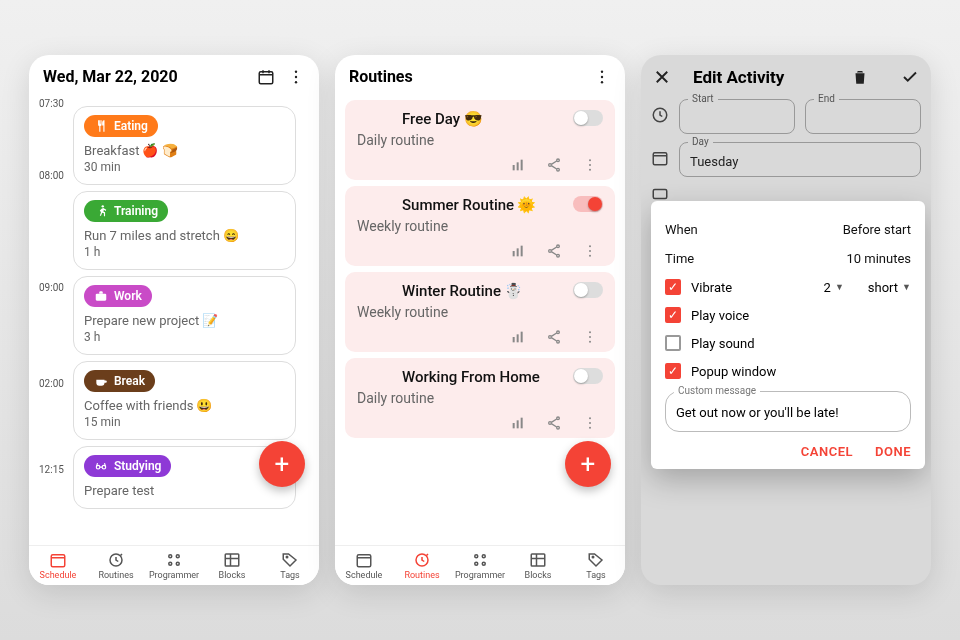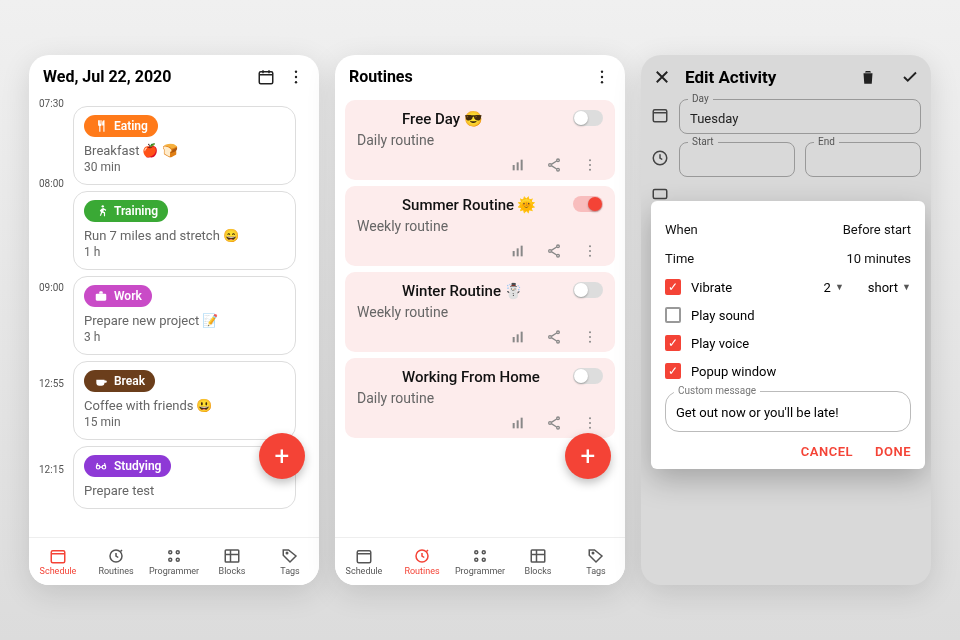--- a/index.html
+++ b/index.html
@@ -37,26 +37,26 @@
   .routine-head { display:flex; align-items:flex-start; justify-content:space-between; }
   .switch { width:30px; height:16px; background:#ddd; border-radius:10px; position:relative; }
   .switch::after { content:""; position:absolute; width:14px; height:14px; background:#fff; border-radius:50%; top:1px; left:1px; box-shadow:0 1px 2px rgba(0,0,0,.3);}
   .switch.on { background:#f8bdbd; }
   .switch.on::after { left:15px; background:#f44336;}
   .routine-actions { display:flex; justify-content:flex-end; gap:18px; margin-top:8px; padding-right:4px;}
   .routine-actions .icon { color:#888; }
   
   .fab { position:absolute; right:14px; bottom:58px; width:46px; height:46px; border-radius:50%; background:#f44336; color:#fff; display:flex; align-items:center; justify-content:center; font-size:26px; box-shadow:0 4px 10px rgba(0,0,0,.25);}
   
-  .bottomnav { height:48px; border-top:1px solid #eee; display:flex; background:#fff; }
+  .bottomnav { height:40px; border-top:1px solid #eee; display:flex; background:#fff; }
   .nav-item { flex:1; display:flex; flex-direction:column; align-items:center; justify-content:center; gap:1px; color:#555; font-size:9px;}
   .nav-item.active { color:#f44336; }
   .nav-item .icon { width:18px; height:18px; }
   
-  .ea-appbar { display:flex; align-items:center; padding:12px 12px; gap:14px; }
+  .ea-appbar { display:flex; align-items:center; padding:12px 12px; gap:22px; }
   .ea-appbar h1 { font-size:17px; font-weight:700; flex:1; }
   .ea-body { padding:0 10px; position:relative; }
   .ea-row { display:flex; align-items:center; gap:10px; margin-bottom:8px; }
   .ea-field { flex:1; border:1px solid #999; border-radius:8px; padding:8px 10px 6px; position:relative; background:transparent; }
   .ea-field .label { position:absolute; top:-7px; left:8px; background:#d9d9d9; padding:0 4px; font-size:10px; color:#555; }
   .ea-field .value { font-size:13px; color:#222; }
   .ea-icon { width:18px; color:#444; }
   .pill { border:1px solid #999; border-radius:18px; padding:5px 10px; font-size:12px; display:inline-flex; align-items:center; gap:6px; margin-left:26px; color:#333;}
   .pill .close { width:16px; height:16px; background:#555; border-radius:50%; color:#fff; display:inline-flex; align-items:center; justify-content:center; font-size:11px;}
   
@@ -75,41 +75,41 @@
   .spacer { flex:1; }
   .dd { display:inline-flex; align-items:center; gap:4px; font-size:13px; margin-left:14px;}
   .dd .tri { font-size:9px; color:#555;}
   .bell-area { position:absolute; left:10px; bottom:20px; display:flex; flex-direction:column; gap:8px; width:calc(100% - 20px); }
 </style>
 </head>
 <body>
 
 <div class="phone">
   <div class="appbar">
-    <h1>Wed, Jul 22, 2020</h1>
+    <h1>Wed, Mar 22, 2020</h1>
     <span class="icon">
       <svg viewBox="0 0 24 24" width="18" height="18" fill="none" stroke="#222" stroke-width="2">
           <rect x="3" y="5" width="18" height="16" rx="2"></rect>
           <path d="M3 9h18M8 3v4M16 3v4"></path>
         </svg>
     </span>
     <span class="icon">
       <svg viewBox="0 0 24 24" width="18" height="18" fill="#222">
           <circle cx="12" cy="5" r="1.6"></circle>
           <circle cx="12" cy="12" r="1.6"></circle>
           <circle cx="12" cy="19" r="1.6"></circle>
         </svg>
     </span>
   </div>
   <div class="body">
     <div class="timecol">
       <div style="top:4px">07:30</div>
-      <div style="top:84px">08:00</div>
+      <div style="top:76px">08:00</div>
       <div style="top:188px">09:00</div>
-      <div style="top:284px">12:55</div>
+      <div style="top:284px">02:00</div>
       <div style="top:370px">12:15</div>
     </div>
     <div class="sched-list" style="top:12px">
       <div class="sched-card">
         <span class="chip" style="background:#ff7a1a">
           <span class="chip-icon"><svg viewBox="0 0 24 24" width="14" height="14" fill="#fff">
                 <path d="M7 2v8a2 2 0 002 2v10h2V12a2 2 0 002-2V2h-2v6h-1V2h-2v6H9V2H7zm10 0c-1.7 0-3 2-3 5v4h2v11h2V2z"></path>
               </svg></span>
           <span>Eating</span>
         </span>
@@ -425,40 +425,40 @@
       </span>
     <span class="icon" style="margin-left:10px">
         <svg viewBox="0 0 24 24" width="20" height="20" stroke="#222" stroke-width="2.5" fill="none">
           <path d="M4 12l5 5L20 6"></path>
         </svg>
       </span>
   </div>
   <div class="ea-body">
     <div class="ea-row">
       <span class="ea-icon"><svg viewBox="0 0 24 24" width="18" height="18" fill="none" stroke="#444" stroke-width="2">
+            <circle cx="12" cy="12" r="9"></circle>
+            <path d="M12 7v5l3 2"></path>
+          </svg></span>
+      <div class="ea-field" style="flex:1">
+        <span class="label">Start</span>
+        <span class="value">&nbsp;</span>
+      </div>
+      <div class="ea-field" style="flex:1">
+        <span class="label">End</span>
+        <span class="value">&nbsp;</span>
+      </div>
+    </div>
+    <div class="ea-row">
+      <span class="ea-icon"><svg viewBox="0 0 24 24" width="18" height="18" fill="none" stroke="#444" stroke-width="2">
             <rect x="3" y="5" width="18" height="16" rx="2"></rect>
             <path d="M3 9h18"></path>
           </svg></span>
       <div class="ea-field">
         <span class="label">Day</span>
         <span class="value">Tuesday</span>
-      </div>
-    </div>
-    <div class="ea-row">
-      <span class="ea-icon"><svg viewBox="0 0 24 24" width="18" height="18" fill="none" stroke="#444" stroke-width="2">
-            <circle cx="12" cy="12" r="9"></circle>
-            <path d="M12 7v5l3 2"></path>
-          </svg></span>
-      <div class="ea-field" style="flex:1">
-        <span class="label">Start</span>
-        <span class="value">&nbsp;</span>
-      </div>
-      <div class="ea-field" style="flex:1">
-        <span class="label">End</span>
-        <span class="value">&nbsp;</span>
       </div>
     </div>
     <div class="ea-row">
       <span class="ea-icon"><svg viewBox="0 0 24 24" width="18" height="18" fill="none" stroke="#444" stroke-width="2">
             <rect x="3" y="6" width="18" height="12" rx="2"></rect>
           </svg></span>
     </div>
     <div class="ea-row" style="margin-top:90px">
       <span class="ea-icon"><svg viewBox="0 0 24 24" width="18" height="18" fill="none" stroke="#444" stroke-width="2">
             <path d="M20 12l-8 8-9-9V4h7z"></path>
@@ -498,26 +498,26 @@
         <span class="dd">
             <span>2</span>
             <span class="tri">▼</span>
           </span>
         <span class="dd">
             <span>short</span>
             <span class="tri">▼</span>
           </span>
       </div>
       <div class="check-row">
+        <span class="checkbox checked"></span>
+        <span>Play voice</span>
+      </div>
+      <div class="check-row">
         <span class="checkbox"></span>
         <span>Play sound</span>
-      </div>
-      <div class="check-row">
-        <span class="checkbox checked"></span>
-        <span>Play voice</span>
       </div>
       <div class="check-row">
         <span class="checkbox checked"></span>
         <span>Popup window</span>
       </div>
       <div class="msg-field">
         <span class="label">Custom message</span>
         <span style="font-size:13px">Get out now or you'll be late!</span>
       </div>
       <div class="popup-actions">

